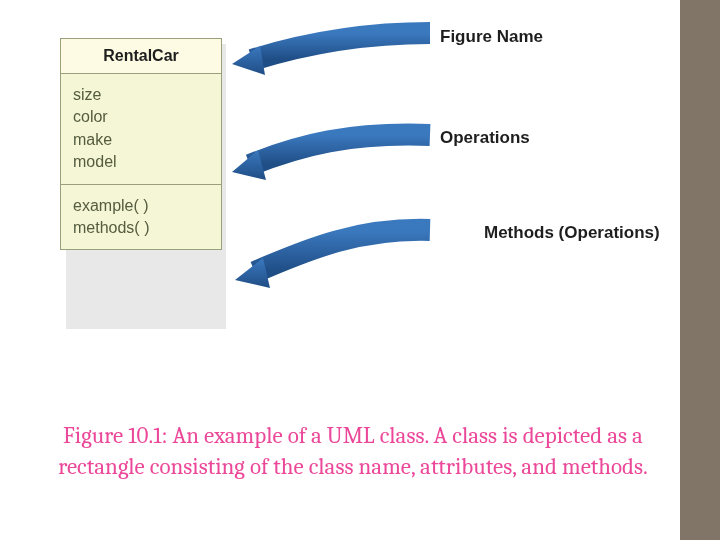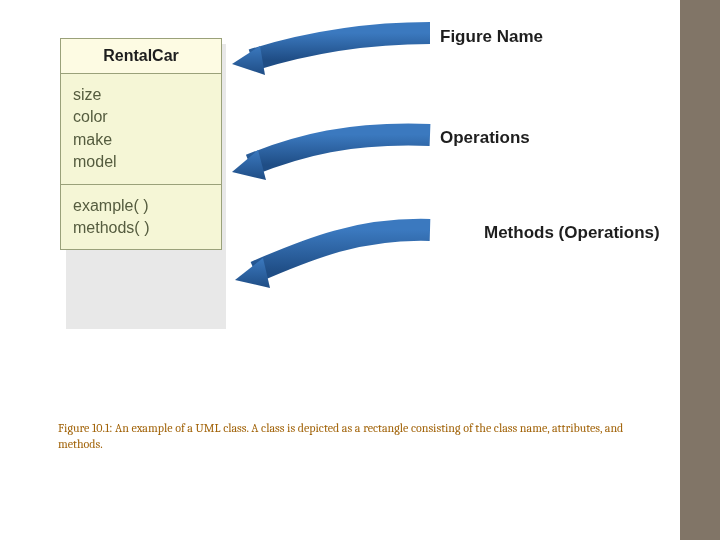--- a/index.html
+++ b/index.html
@@ -78,23 +78,24 @@
     position: absolute;
     top: 0;
     left: 0;
     pointer-events: none;
   }
   .caption {
     position: absolute;
     top: 420px;
     left: 58px;
     width: 590px;
+    text-align: center;
     font-family: Cambria, Georgia, "Times New Roman", serif;
-    font-size: 12px;
-    color: #a16207;
+    font-size: 23px;
+    color: #ec4899;
     line-height: 1.35;
   }
 </style>
 </head>
 <body>
 
 <div class="slide">
 
   <div class="right-stripe"></div>
 

